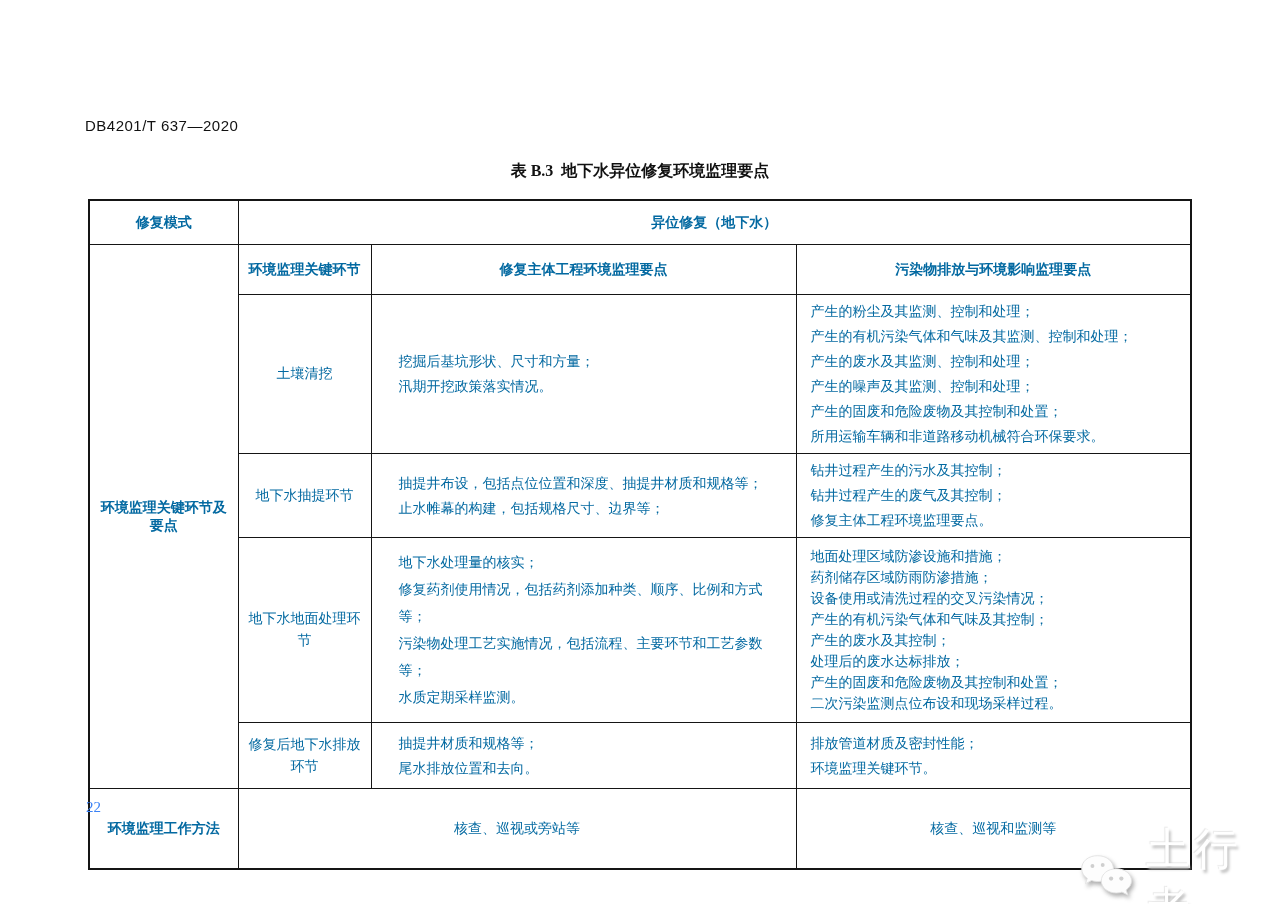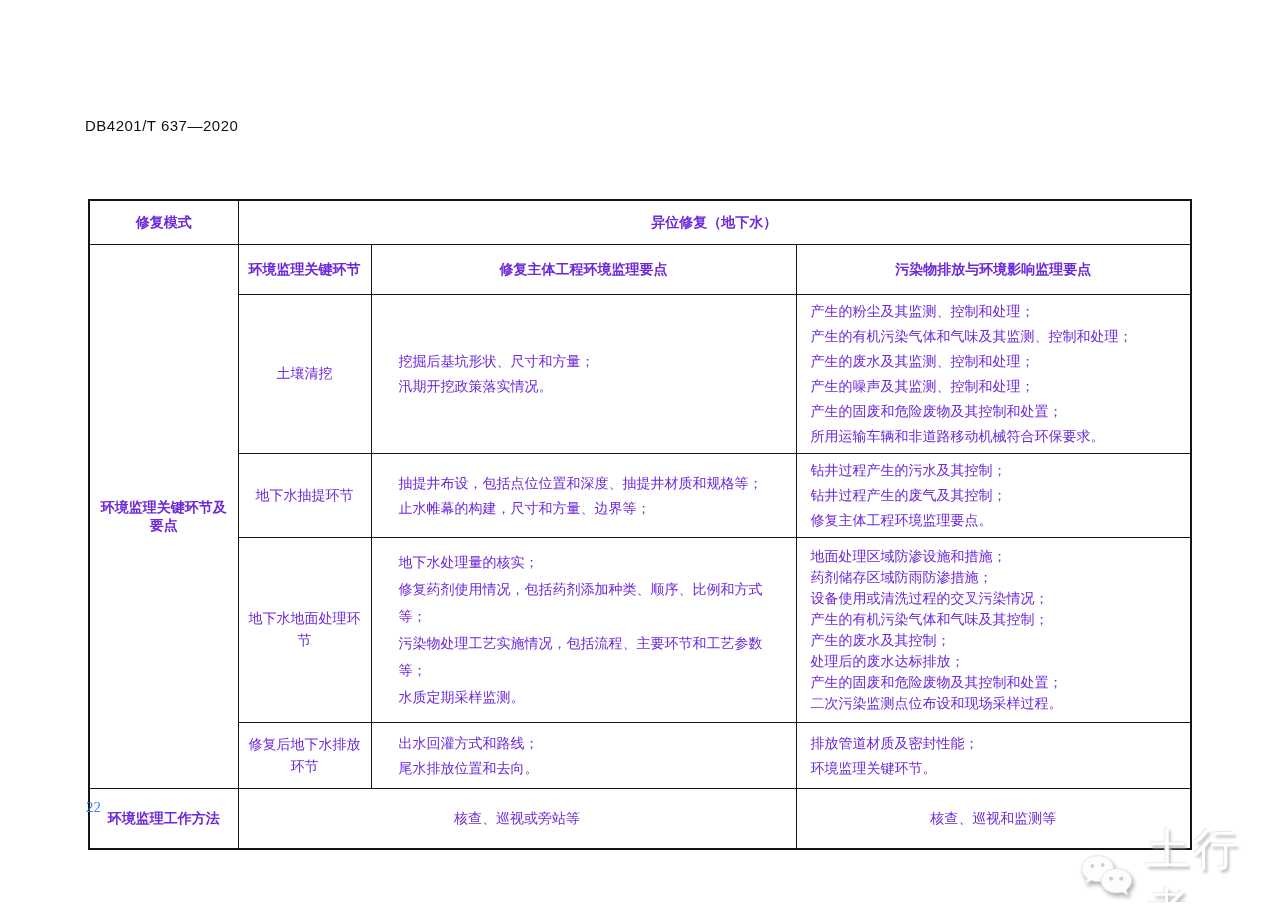--- a/index.html
+++ b/index.html
@@ -19,27 +19,27 @@
     text-align:center;font-weight:bold;font-size:16px;color:#111;
     white-space:pre;
   }
   table.doc-table{
     position:absolute;left:88px;top:199px;
     border-collapse:collapse;table-layout:fixed;
     width:1102px;border:2px solid #151515;
   }
   table.doc-table td{
     border:1.5px solid #151515;
-    font-size:14px;color:#6d28d9;
+    font-size:14px;color:#0369a1;
     vertical-align:middle;
     overflow:hidden;
   }
   td.hd{font-weight:bold;text-align:center;padding:2px 4px;font-size:14px;}
   td.stage{text-align:center;padding:2px 4px;font-size:13.5px;line-height:22px;}
-  td.center{text-align:center;padding:6px 4px;}
+  td.center{text-align:center;padding:16px 4px;}
   td.pts{text-align:left;}
   td.pts-main{padding:4px 8px 4px 27px;line-height:25px;}
   td.pts-poll{padding:4px 8px 4px 14px;line-height:25px;}
   td.lh27{line-height:27px;}
   td.lh21{line-height:21px;}
   tr.r1 td{height:39px;}
   tr.r2 td{height:45px;}
   tr.r3 td{height:147px;}
   tr.r4 td{height:75px;}
   tr.r5 td{height:176px;}
@@ -61,20 +61,21 @@
   }
   .wm-icon{filter:drop-shadow(2px 3px 2px rgba(160,160,160,.85));}
 </style>
 </head>
 <body>
 
 <div class="page">
 
   <div class="doc-number">DB4201/T 637—2020</div>
 
+  <div class="table-title">表 B.3  地下水异位修复环境监理要点</div>
 
   <table class="doc-table">
     <colgroup>
       <col style="width:149px">
       <col style="width:133px">
       <col style="width:425px">
       <col style="width:395px">
     </colgroup>
     <tbody>
       <tr class="r1">
@@ -99,21 +100,21 @@
             <div>产生的废水及其监测、控制和处理；</div>
             <div>产生的噪声及其监测、控制和处理；</div>
             <div>产生的固废和危险废物及其控制和处置；</div>
             <div>所用运输车辆和非道路移动机械符合环保要求。</div>
           </td>
       </tr>
       <tr class="r4">
         <td class="stage">地下水抽提环节</td>
         <td class="pts pts-main">
             <div>抽提井布设，包括点位位置和深度、抽提井材质和规格等；</div>
-            <div>止水帷幕的构建，尺寸和方量、边界等；</div>
+            <div>止水帷幕的构建，包括规格尺寸、边界等；</div>
           </td>
         <td class="pts pts-poll">
             <div>钻井过程产生的污水及其控制；</div>
             <div>钻井过程产生的废气及其控制；</div>
             <div>修复主体工程环境监理要点。</div>
           </td>
       </tr>
       <tr class="r5">
         <td class="stage">地下水地面处理环节</td>
         <td class="pts pts-main lh27">
@@ -129,21 +130,21 @@
             <div>产生的有机污染气体和气味及其控制；</div>
             <div>产生的废水及其控制；</div>
             <div>处理后的废水达标排放；</div>
             <div>产生的固废和危险废物及其控制和处置；</div>
             <div>二次污染监测点位布设和现场采样过程。</div>
           </td>
       </tr>
       <tr class="r6">
         <td class="stage">修复后地下水排放环节</td>
         <td class="pts pts-main">
-            <div>出水回灌方式和路线；</div>
+            <div>抽提井材质和规格等；</div>
             <div>尾水排放位置和去向。</div>
           </td>
         <td class="pts pts-poll">
             <div>排放管道材质及密封性能；</div>
             <div>环境监理关键环节。</div>
           </td>
       </tr>
       <tr class="r7">
         <td class="hd">环境监理工作方法</td>
         <td class="center" colspan="2">核查、巡视或旁站等</td>

